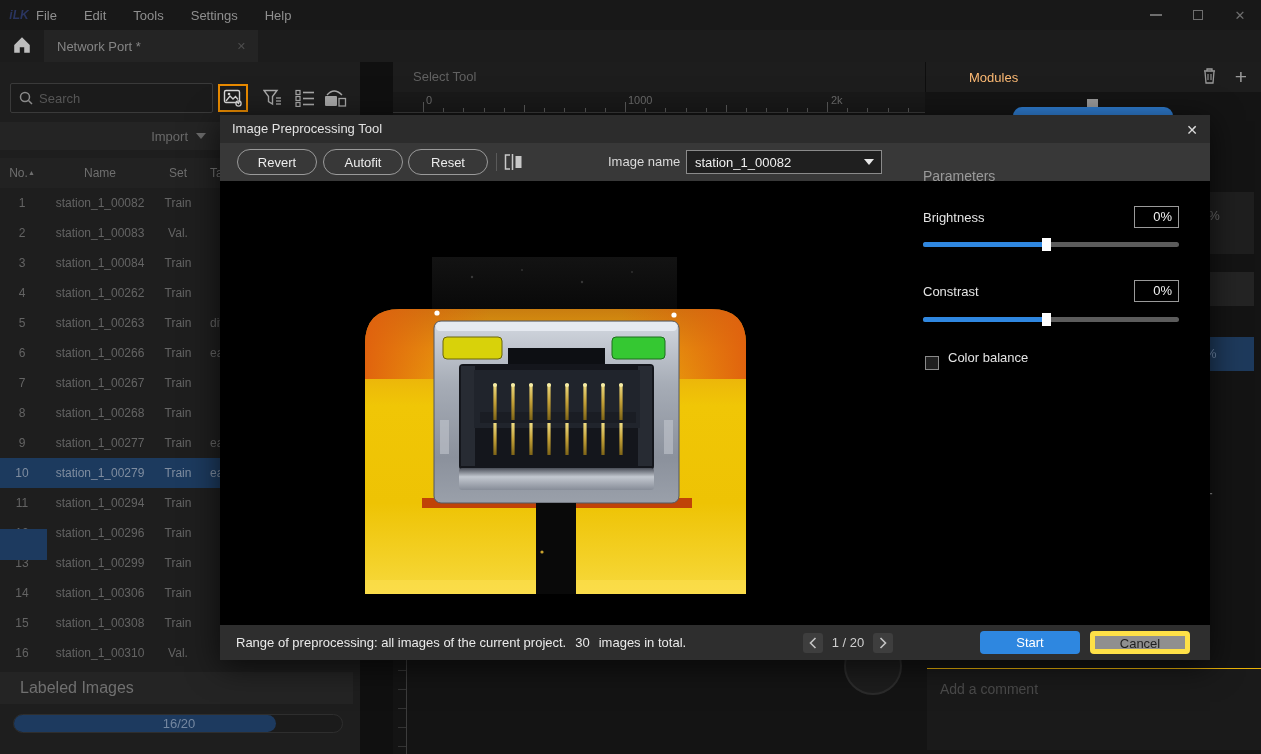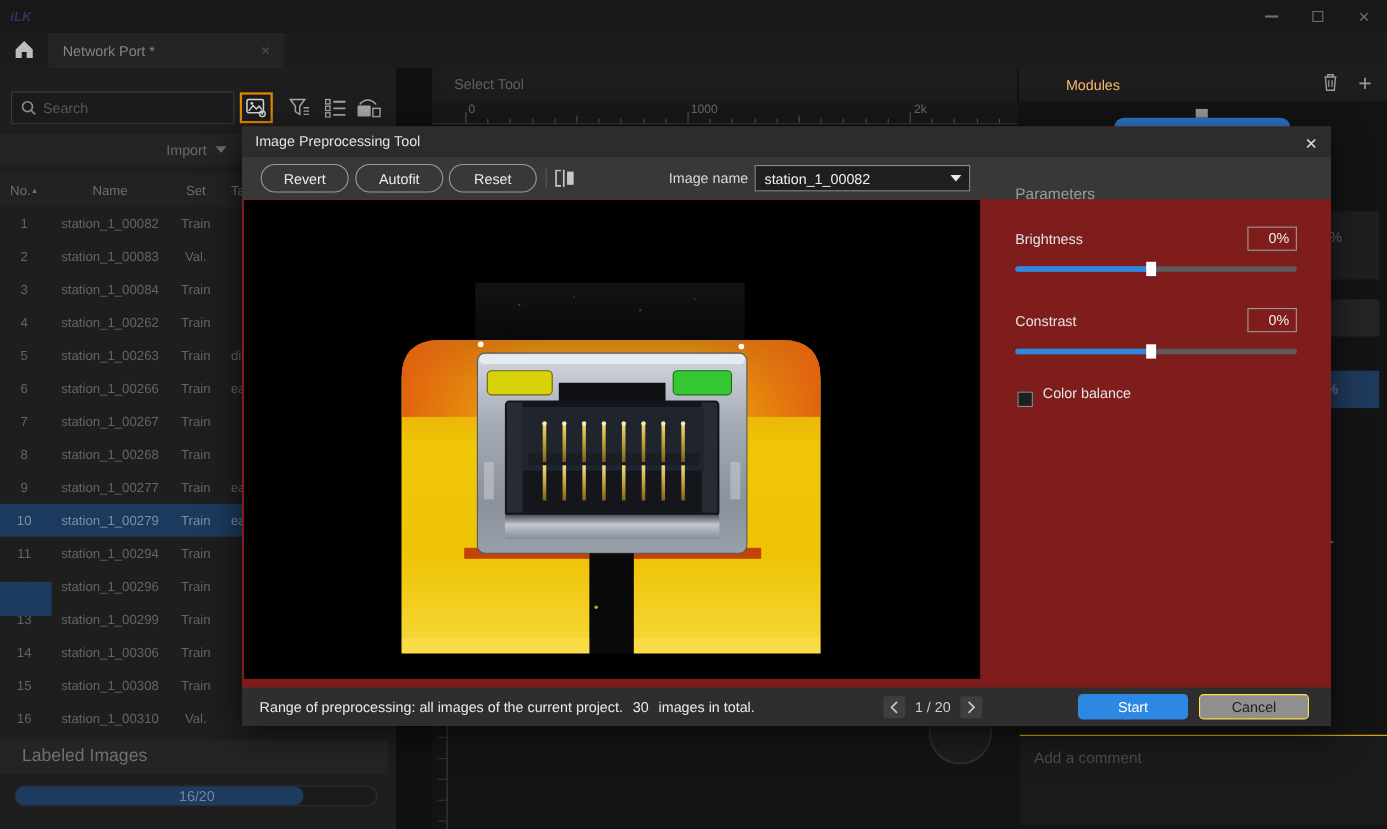--- a/index.html
+++ b/index.html
@@ -87,21 +87,21 @@
   #sv-icons .bar { width:3px; height:14px; border:1px solid #8a8a8a; margin-left:1px; }
   #sv-icons .plus { margin-left:18px; font-size:19px; color:#8a8a8a; line-height:18px; }
   #sv-t { top:510px; font-size:13px; color:#5c5c5c; }
   #sv-blue2 { top:529px; width:47px; height:31px; background:#1d3a5f; }
   #help-circle { left:844px; top:637px; width:58px; height:58px; border-radius:50%; background:#1d1d1d; border:2px solid #2c2c2c; }
   #comment-panel { left:927px; top:668px; width:334px; height:82px; background:#1a1a1a; border-top:1px solid #eab308; }
   #comment-input { margin:12px 0 0 13px; width:300px; background:transparent; border:none; outline:none; font-size:14px; color:#9a9a9a; }
   #comment-input::placeholder { color:#4b4b4b; }
 
   
-  #modal { left:220px; top:115px; width:990px; height:545px; background:#7f1d1d; box-shadow:0 6px 30px rgba(0,0,0,.65); z-index:10; }
+  #modal { left:220px; top:115px; width:990px; height:545px; background:#000000; box-shadow:0 6px 30px rgba(0,0,0,.65); z-index:10; }
   #modal-hdr { left:0; top:0; width:990px; height:28px; background:#2c2c2c; }
   #modal-title { left:12px; top:0; line-height:28px; font-size:13px; color:#e2e2e2; }
   #modal-close { left:962px; top:5px; width:20px; height:20px; color:#dcdcdc; font-size:14px; text-align:center; line-height:20px; }
   #modal-toolbar { left:0; top:28px; width:990px; height:38px; background:#383838; }
   .mbtn { position:absolute; top:6px; width:80px; height:26px; border:1px solid #9a9a9a; border-radius:13px; background:transparent; color:#ececec; font-size:13px; font-family:"Liberation Sans",sans-serif; }
   #btn-revert { left:17px; } #btn-autofit { left:103px; } #btn-reset { left:188px; }
   #tb-divider { left:276px; top:10px; width:1px; height:18px; background:#5a5a5a; }
   #compare-ic { left:284px; top:11px; color:#c8c8c8; }
   #imgname-label { left:388px; top:0; line-height:38px; font-size:13px; color:#dadada; }
   #imgname-select { left:466px; top:7px; width:196px; height:24px; background:#1f1f1f; border:1px solid #8a8a8a; display:flex; align-items:center; }
@@ -121,29 +121,36 @@
   #cb-label { left:728px; top:235px; font-size:13px; color:#e4e4e4; }
 
   
   #modal-footer { left:0; top:510px; width:990px; height:35px; background:#2e2e2e; }
   #range-text { left:16px; top:0; line-height:35px; font-size:13px; color:#eaeaea; }
   #range-text .num { margin:0 9px; }
   .pager-btn { position:absolute; top:8px; width:20px; height:20px; background:#3e3e3e; border-radius:3px; color:#c4c4c4; display:flex; align-items:center; justify-content:center; }
   #pager-prev { left:583px; } #pager-next { left:653px; }
   #pager-text { left:605px; top:0; width:46px; line-height:35px; text-align:center; font-size:13px; color:#cfcfcf; }
   #btn-start { left:760px; top:6px; width:100px; height:23px; background:#2e87e0; border:none; border-radius:4px; color:#fff; font-size:13px; font-family:"Liberation Sans",sans-serif; }
-  #btn-cancel { left:870px; top:6px; width:100px; height:23px; background:#8f8f8f; border:1px solid #fde047; border-radius:4px; color:#1f1f1f; font-size:13px; font-family:"Liberation Sans",sans-serif; }
+  #btn-cancel { left:870px; top:6px; width:100px; height:23px; background:#8f8f8f; border:5px solid #fde047; border-radius:4px; color:#1f1f1f; font-size:13px; font-family:"Liberation Sans",sans-serif; }
 </style>
 </head>
 <body>
 
 <div id="app">
 
   <div id="titlebar" class="abs">
     <div id="logo" class="abs">iLK</div>
+    <div id="menus" class="abs">
+        <span class="menu-item">File</span>
+        <span class="menu-item">Edit</span>
+        <span class="menu-item">Tools</span>
+        <span class="menu-item">Settings</span>
+        <span class="menu-item">Help</span>
+      </div>
     <div id="win-controls" class="abs">
       <div class="win-btn">
           <div class="win-min"></div>
         </div>
       <div class="win-btn">
           <div class="win-max"></div>
         </div>
       <div class="win-btn">
           <span>✕</span>
         </div>

